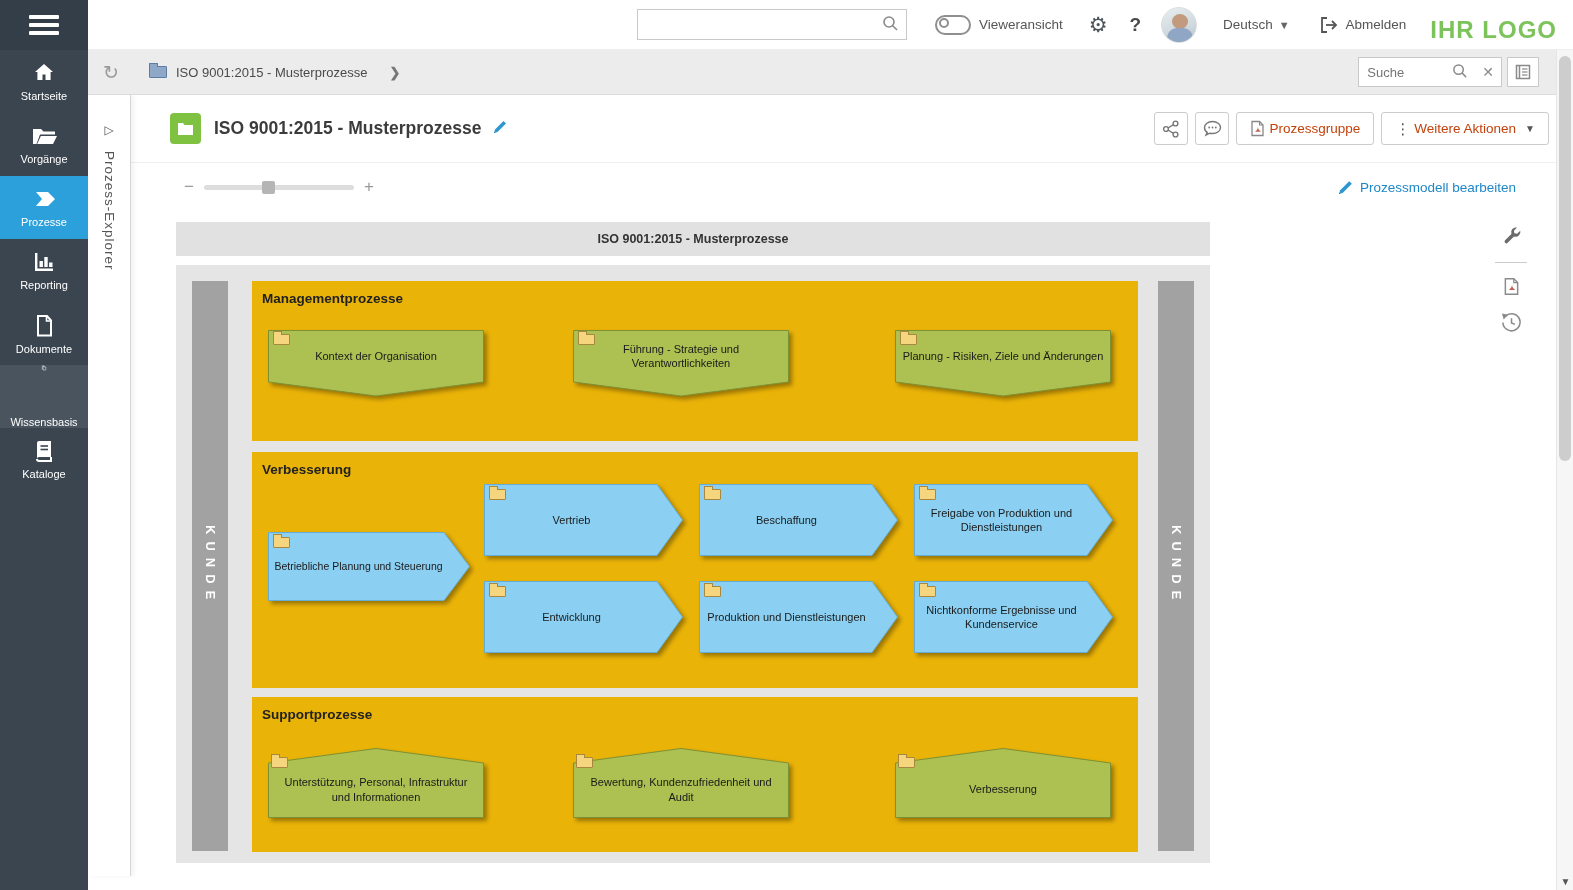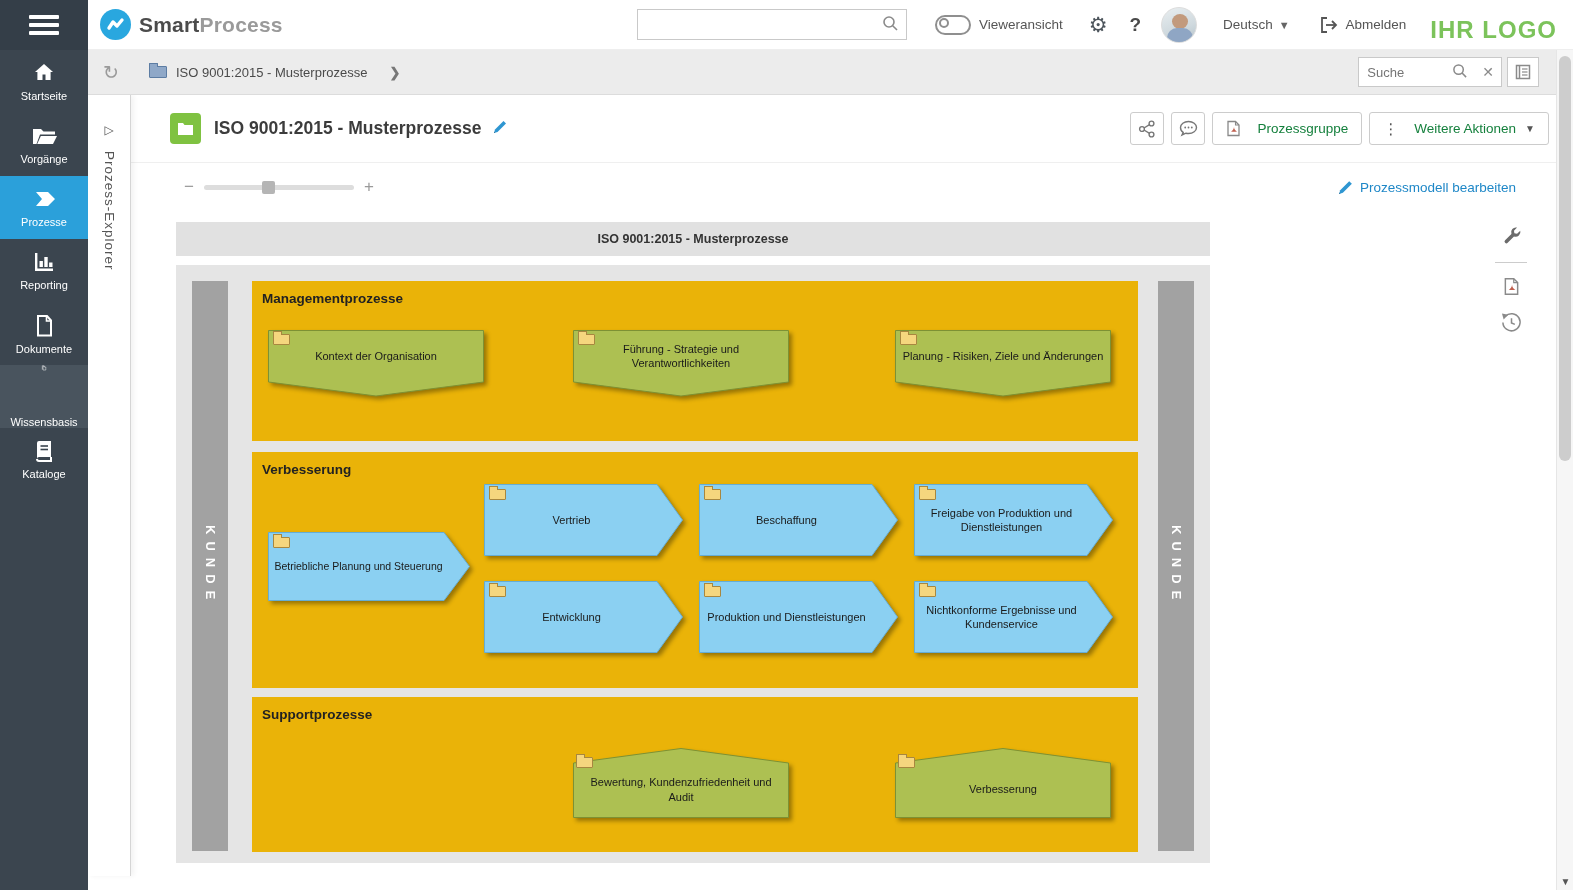--- a/index.html
+++ b/index.html
@@ -97,21 +97,21 @@
   .group-badge { width:31px; height:31px; background:#7fc241; border-radius:4px;
     margin-left:39px; display:flex; align-items:center; justify-content:center; }
   .page-title { font-size:17.5px; font-weight:bold; color:#3c3c3c; margin-left:13px; }
   .pencil { margin-left:10px; cursor:pointer; background:none; border:0; }
   .title-spacer { flex:1; }
   .tbtn { height:33px; background:#fff; border:1px solid #ccc; border-radius:3px;
     display:flex; align-items:center; justify-content:center; cursor:pointer;
     color:#555; font-size:13.5px; font-family:inherit; }
   .tbtn.sq { width:34px; margin-right:7px; }
   .tbtn.wide { padding:0 13px; margin-right:7px; }
-  .tbtn .txt { margin-left:16px; color:#15803d; }
+  .tbtn .txt { margin-left:4px; color:#c2410c; }
   .kebab { font-size:15px; color:#555; letter-spacing:0; }
   .tbtn .chev2 { font-size:10px; color:#555; margin-left:9px; }
   .last-btn { margin-right:33px; }
 
   .zoomrow { position:absolute; left:0; top:68px; width:100%; height:48px;
     display:flex; align-items:center; }
   .zbtn { background:none; border:0; color:#9a9a9a; font-size:17px; cursor:pointer; }
   .zoom-minus { margin-left:53px; }
   .ztrack { width:150px; height:5px; background:#ddd; border-radius:3px; margin:0 10px;
     position:relative; cursor:pointer; }
@@ -183,30 +183,20 @@
 <body>
 
 <div class="header">
   <div class="hamburger">
     <div class="bars">
         <div></div>
         <div></div>
         <div></div>
       </div>
   </div>
-  <div class="brand">
-    <div class="brand-circle">
-      <svg width="22" height="22" viewBox="0 0 22 22">
-          <polyline points="4,14 8,8 12,12 17,6" fill="none" stroke="#fff" stroke-width="3.4" stroke-linecap="round" stroke-linejoin="round"></polyline>
-        </svg>
-    </div>
-    <div class="brand-name">
-      <span class="b1">Smart</span><span class="b2">Process</span>
-    </div>
-  </div>
   <div class="header-spacer"></div>
   <div class="hdr-search">
     <input type="text" style="">
     <button class="qs-ico">
       <svg width="17" height="17" viewBox="0 0 17 17">
           <circle cx="7" cy="7" r="5" fill="none" stroke="#8a8a8a" stroke-width="1.6"></circle>
           <line x1="10.7" y1="10.7" x2="15" y2="15" stroke="#8a8a8a" stroke-width="1.6"></line>
         </svg>
     </button>
   </div>
@@ -470,20 +460,27 @@
         <svg width="199" height="72" viewBox="0 0 199 72">
             <polygon points="0.5,0.5 173,0.5 198.5,36 173,71.5 0.5,71.5" fill="#8bd0f2" stroke="#65add5" stroke-width="1"></polygon>
           </svg>
         <span class="mini-folder"></span>
         <div class="stext">Nichtkonforme Ergebnisse und Kundenservice</div>
       </div>
     </div>
 
     <div class="dg-section sec3">
       <div class="sec-heading">Supportprozesse</div>
+      <div class="shape g3" style="left:16px; top:51px;">
+        <svg width="216" height="70" viewBox="0 0 216 70">
+            <polygon points="0.5,15 108,0.5 215.5,15 215.5,69.5 0.5,69.5" fill="#adc052" stroke="#7d9134" stroke-width="1"></polygon>
+          </svg>
+        <span class="mini-folder"></span>
+        <div class="stext">Unterstützung, Personal, Infrastruktur und Informationen</div>
+      </div>
       <div class="shape g3" style="left:321px; top:51px;">
         <svg width="216" height="70" viewBox="0 0 216 70">
             <polygon points="0.5,15 108,0.5 215.5,15 215.5,69.5 0.5,69.5" fill="#adc052" stroke="#7d9134" stroke-width="1"></polygon>
           </svg>
         <span class="mini-folder"></span>
         <div class="stext">Bewertung, Kundenzufriedenheit und Audit</div>
       </div>
       <div class="shape g3" style="left:643px; top:51px;">
         <svg width="216" height="70" viewBox="0 0 216 70">
             <polygon points="0.5,15 108,0.5 215.5,15 215.5,69.5 0.5,69.5" fill="#adc052" stroke="#7d9134" stroke-width="1"></polygon>

